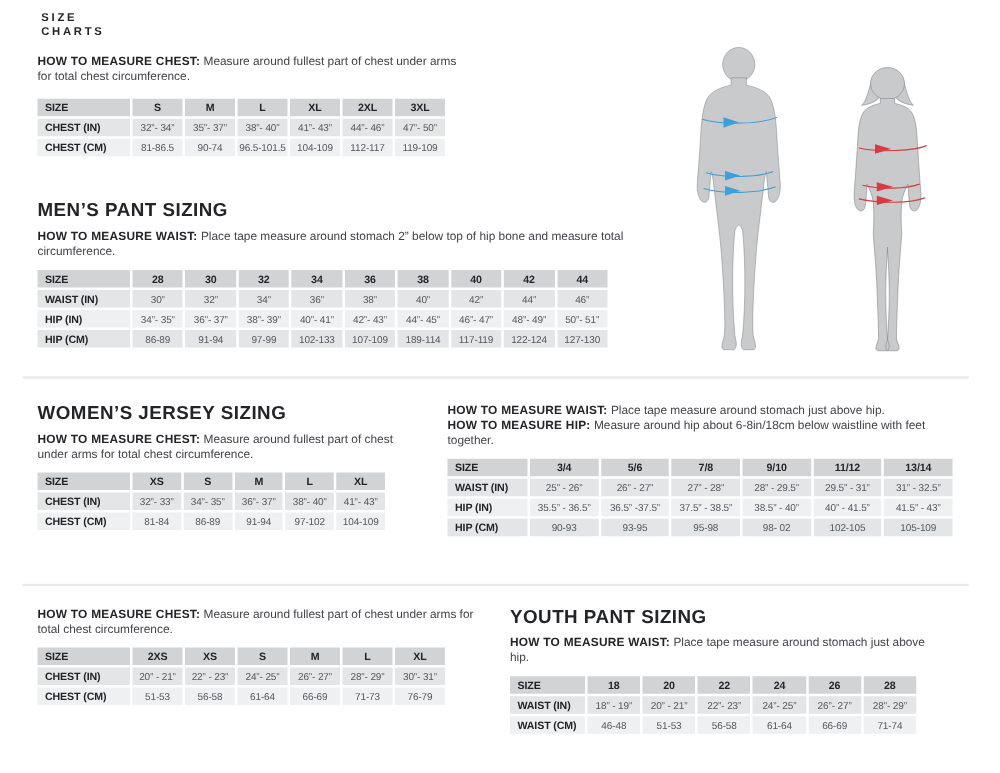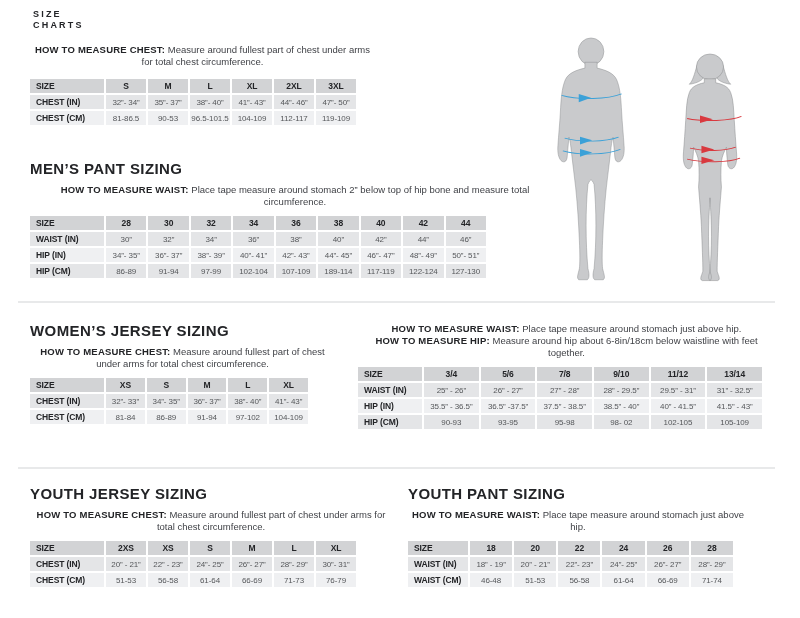--- a/index.html
+++ b/index.html
@@ -11,21 +11,21 @@
   .kicker {
     position:absolute; left:33px; top:9px;
     font-size:9px; font-weight:bold; letter-spacing:2.2px; line-height:11px;
     color:#232427;
   }
   .section { position:absolute; }
   .sec-heading {
     margin:0 0 7px 0; font-size:15px; line-height:16px; font-weight:bold;
     letter-spacing:0.4px; color:var(--c-heading_text,#232427);
   }
-  .howto-block { margin-bottom:6px; min-height:24px;text-align:center; }
+  .howto-block { margin-bottom:6px; min-height:24px; }
   .howto-block.one-line { min-height:12px; margin-bottom:9px; }
   .howto-line { font-size:9.5px; line-height:12px; color:#404247; }
   .howto-line b { font-weight:bold; letter-spacing:0.2px; color:#232427; }
   table.sz {
     border-collapse:separate; border-spacing:2px; table-layout:fixed;
     margin-left:-2px;
   }
   table.sz th, table.sz td {
     height:14px; padding:0 1px; white-space:nowrap; overflow:hidden;
     font-size:8px; letter-spacing:-0.1px; text-align:center; vertical-align:middle;
@@ -93,21 +93,21 @@
             <td>32”- 34”</td>
             <td>35”- 37”</td>
             <td>38”- 40”</td>
             <td>41”- 43”</td>
             <td>44”- 46”</td>
             <td>47”- 50”</td>
           </tr>
           <tr>
             <th class="lbl">CHEST (CM)</th>
             <td>81-86.5</td>
-            <td>90-53</td>
+            <td>90-74</td>
             <td>96.5-101.5</td>
             <td>104-109</td>
             <td>112-117</td>
             <td>119-109</td>
           </tr>
         </tbody>
       </table>
     </div>
 </div>
 
@@ -167,21 +167,21 @@
             <td>44”- 45”</td>
             <td>46”- 47”</td>
             <td>48”- 49”</td>
             <td>50”- 51”</td>
           </tr>
           <tr>
             <th class="lbl">HIP (CM)</th>
             <td>86-89</td>
             <td>91-94</td>
             <td>97-99</td>
-            <td>102-104</td>
+            <td>102-133</td>
             <td>107-109</td>
             <td>189-114</td>
             <td>117-119</td>
             <td>122-124</td>
             <td>127-130</td>
           </tr>
         </tbody>
       </table>
     </div>
 </div>
@@ -291,21 +291,20 @@
             <td>105-109</td>
           </tr>
         </tbody>
       </table>
     </div>
 </div>
 
 <div class="divider" style="top:467px"></div>
 
 <div class="section" style="left:30px; top:486px; width:362px">
-  <h2 class="sec-heading">YOUTH JERSEY SIZING</h2>
   <div class="howto-block">
       <div class="howto-line"><b>HOW TO MEASURE CHEST:</b> Measure around fullest part of chest under arms for total chest circumference.</div>
     </div>
   <div>
       <table class="sz" style="width: 330px;">
         <colgroup>
           <col style="width: 74px;">
           <col>
           <col>
           <col>

